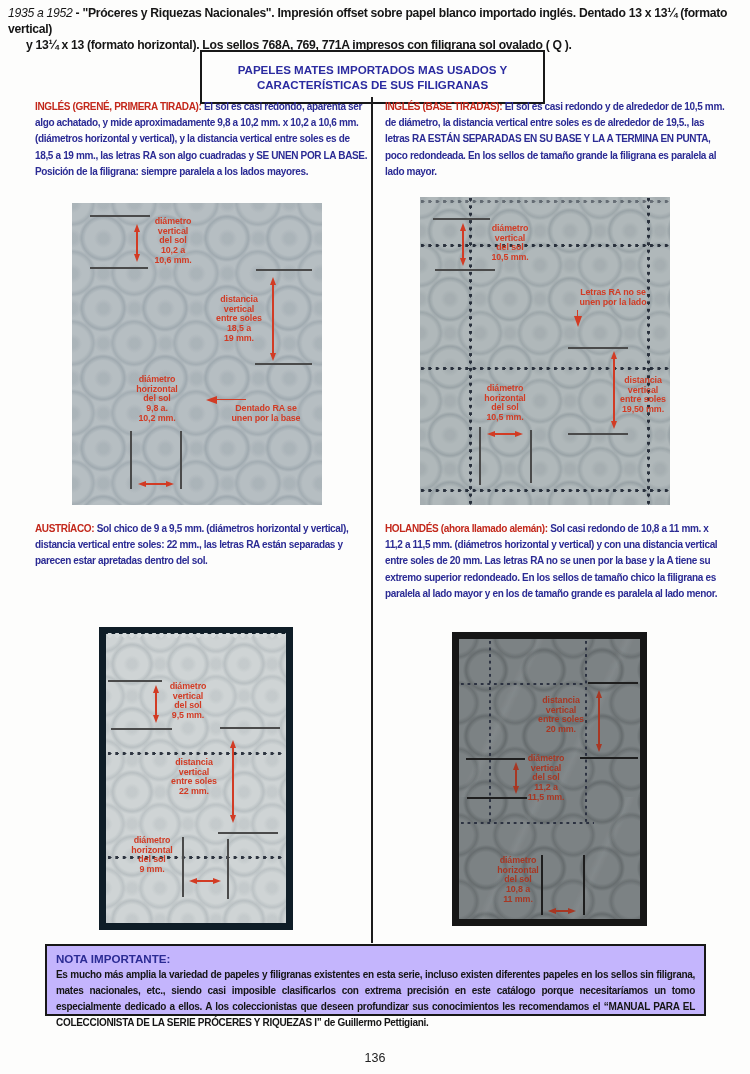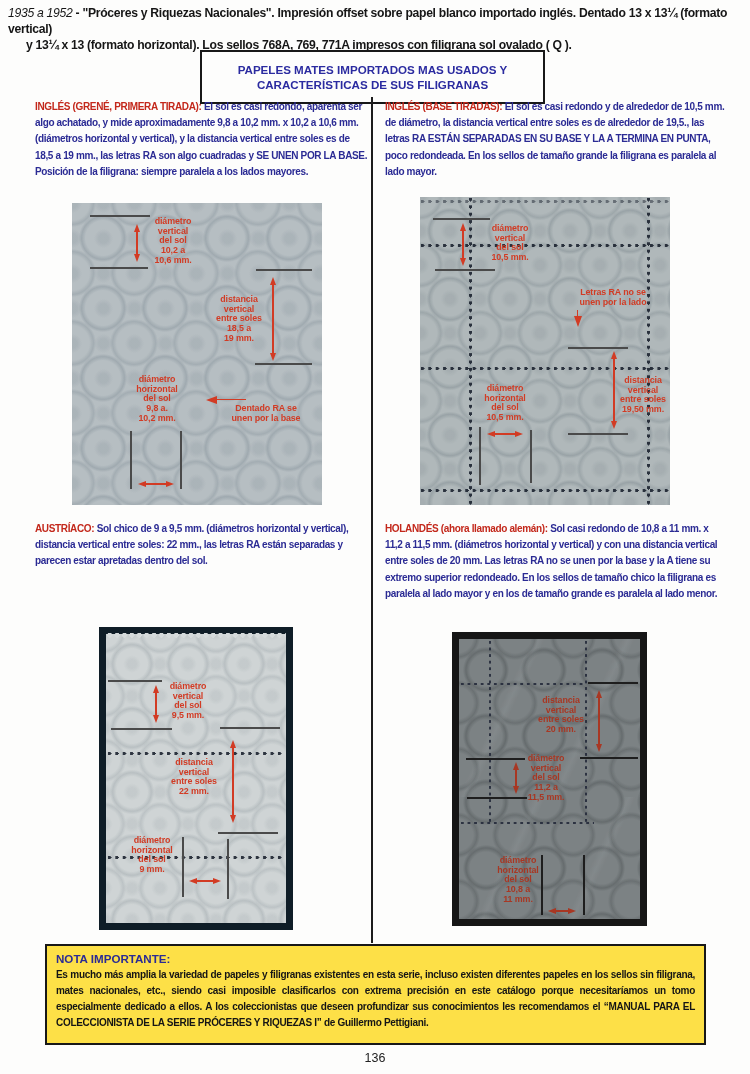--- a/index.html
+++ b/index.html
@@ -85,22 +85,22 @@
   .dk .ar-v,.dk .ar-h{background:var(--annotation-red-dark);}
   .dk .ar-v::before{border-bottom-color:var(--annotation-red-dark);}
   .dk .ar-v::after{border-top-color:var(--annotation-red-dark);}
   .dk .ar-h::before{border-right-color:var(--annotation-red-dark);}
   .dk .ar-h::after{border-left-color:var(--annotation-red-dark);}
   
   .lab{position:absolute;color:var(--annotation-red);font-size:8.9px;line-height:9.7px;font-weight:bold;
     text-align:center;white-space:pre-line;letter-spacing:-0.1px;}
   .dk .lab{color:var(--annotation-red-dark);}
   
-  .nota{position:absolute;left:45px;top:944px;width:661px;height:101px;border:2.5px solid #181818;
-    padding:5px 9px 0 9px;background:#fde047;}
+  .nota{position:absolute;left:45px;top:944px;width:661px;height:72px;border:2.5px solid #181818;
+    padding:5px 9px 0 9px;background:#c4b5fd;}
   .nota-h{color:var(--body-blue);font-size:11.6px;font-weight:bold;line-height:16px;}
   .nota-b{color:#151515;font-size:10px;font-weight:bold;line-height:16px;letter-spacing:-0.3px;text-align:justify;}
   .pageno{position:absolute;left:0;top:1051px;width:750px;text-align:center;color:#222;font-size:12.5px;}
 </style>
 </head>
 <body>
 
 <div class="page">
 
   <div class="hdr">

